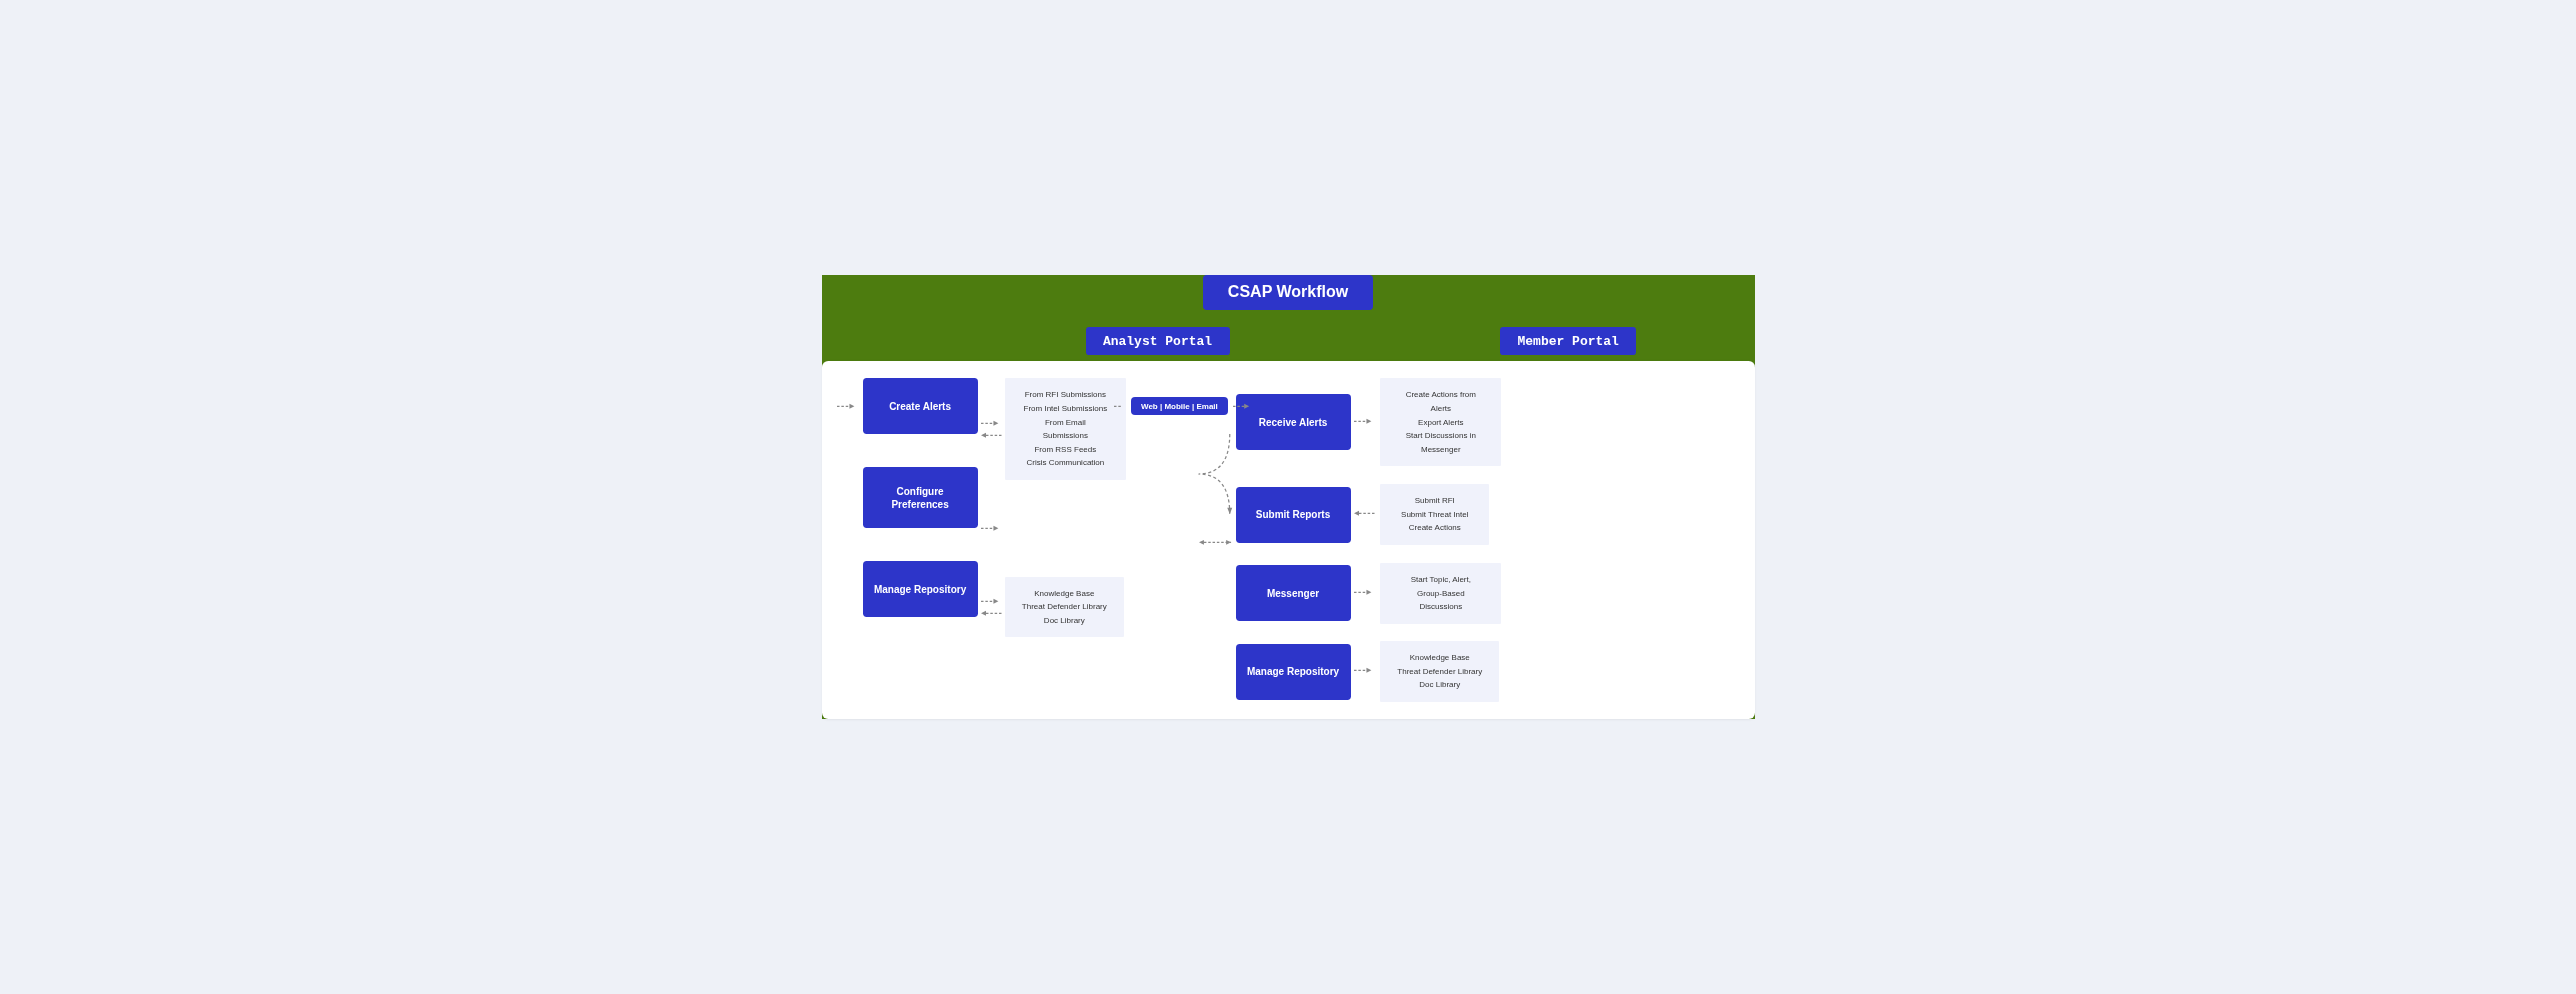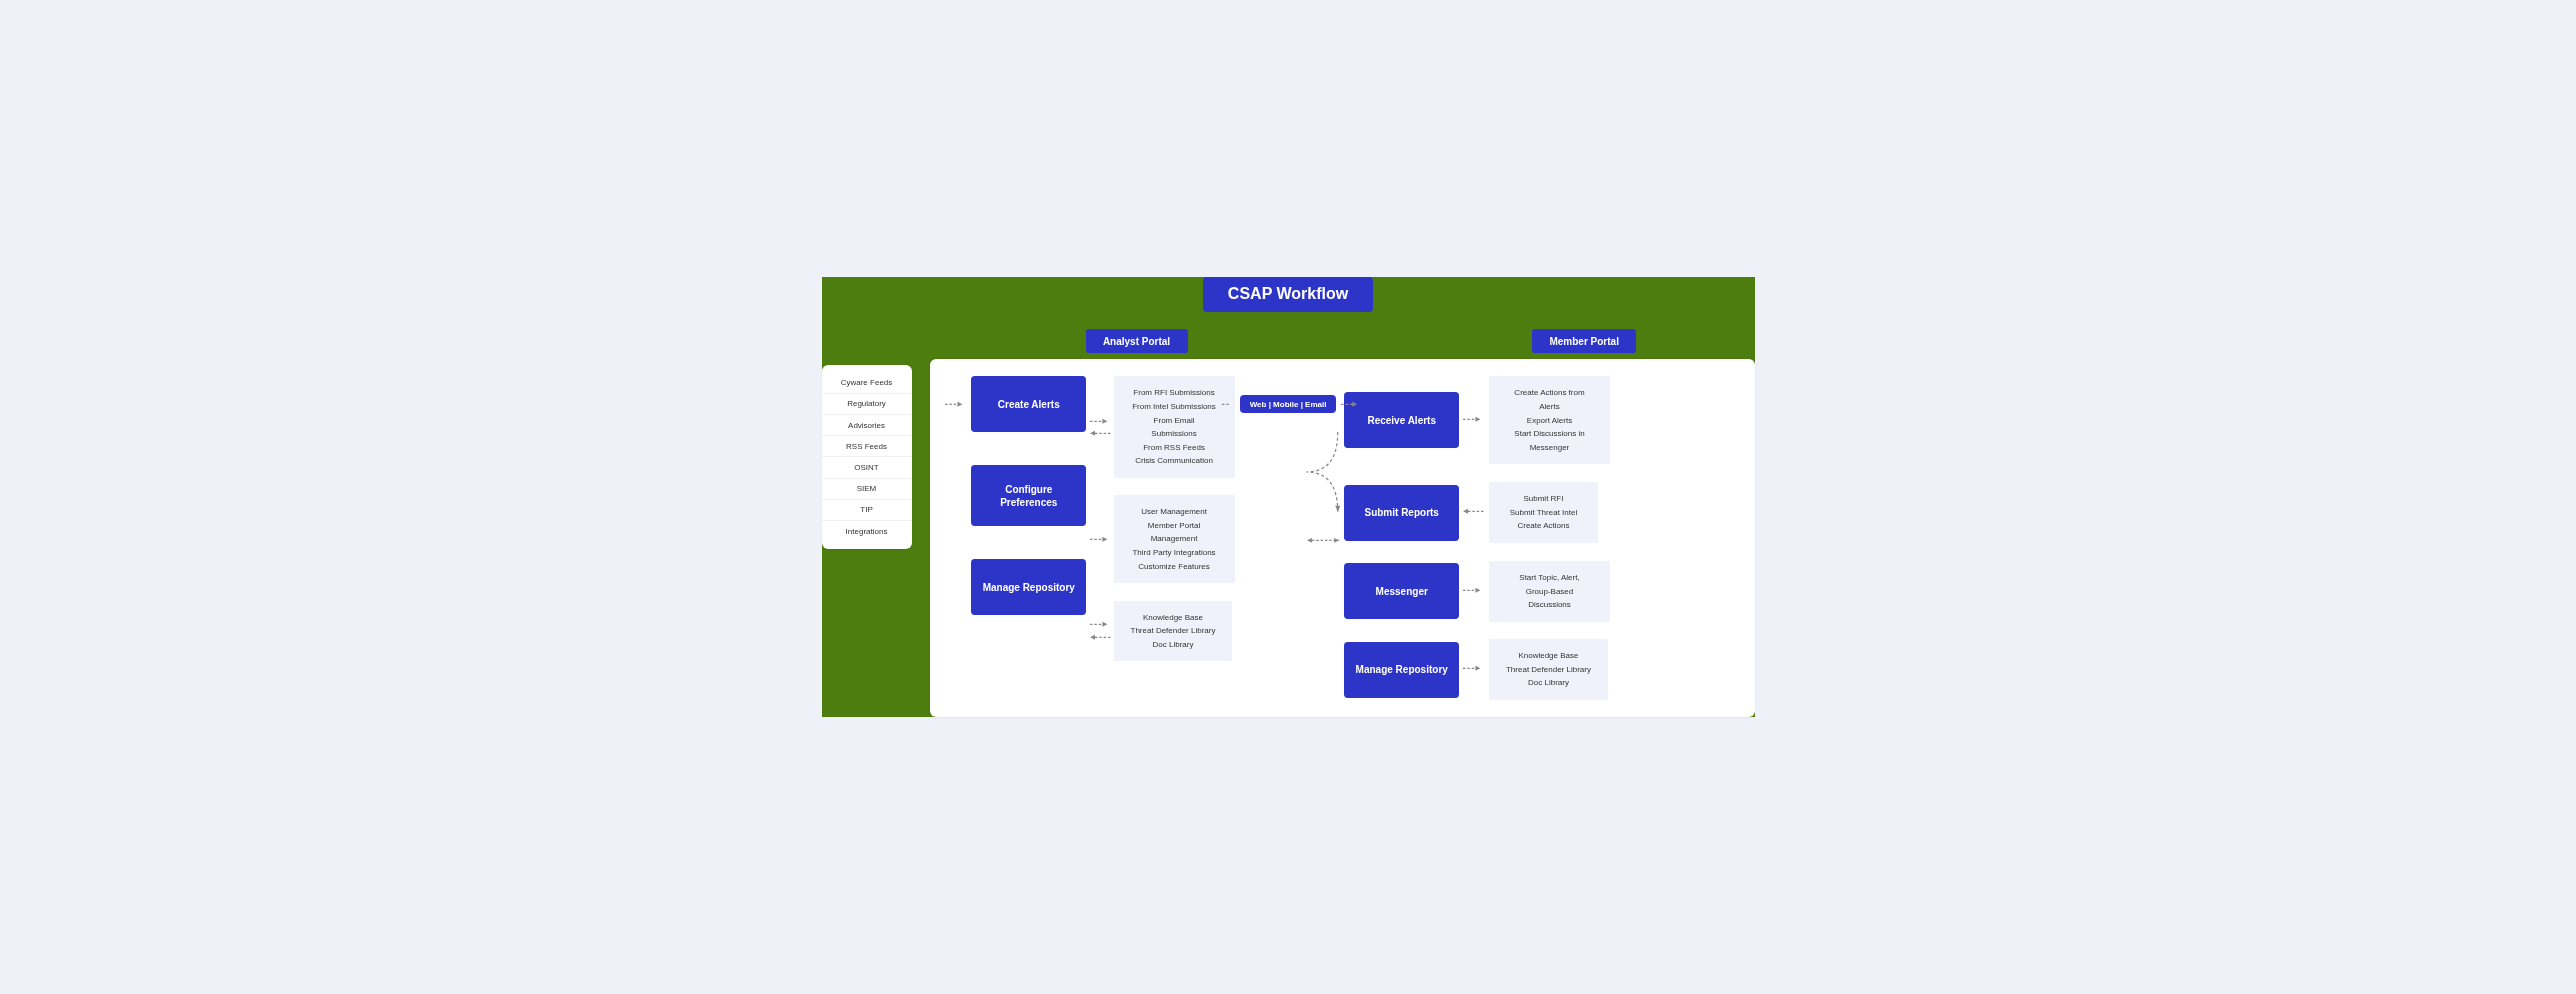--- a/index.html
+++ b/index.html
@@ -38,25 +38,26 @@
     .portal-headers {
       display: flex;
       justify-content: space-between;
       margin-bottom: 6.2px;
       padding: 0 112px 0 168px;
     }
 
     .portal-badge {
       background: #2d35c9;
       color: #fff;
-      font-size: 10px;
+      font-size: 13px;
       font-weight: 600;
       padding: 6.2px 17.4px;
       border-radius: 3.1px;
       text-align: center;
+      font-family: Liberation Mono, monospace;
     }
 
     .content-area {
       display: flex;
       gap: 0;
       align-items: flex-start;
     }
 
     
     .sidebar {
@@ -154,30 +155,20 @@
     <div style="margin-left: 96px;">
       <div class="portal-badge">Analyst Portal</div>
     </div>
     <div style="margin-right: 6.2px;">
       <div class="portal-badge">Member Portal</div>
     </div>
   </div>
 
   <div class="content-area">
 
-    <div class="sidebar">
-      <div class="sidebar-item">Cyware Feeds</div>
-      <div class="sidebar-item">Regulatory</div>
-      <div class="sidebar-item">Advisories</div>
-      <div class="sidebar-item">RSS Feeds</div>
-      <div class="sidebar-item">OSINT</div>
-      <div class="sidebar-item">SIEM</div>
-      <div class="sidebar-item">TIP</div>
-      <div class="sidebar-item">Integrations</div>
-    </div>
 
     <div class="workflow">
 
       <div style="display:flex; align-items:flex-start; gap:0;">
 
         <div style="display:flex; align-items:center; margin-right:3.7px; margin-top: 23.6px;">
           <svg width="22.4" height="8.7" viewBox="0 0 36 14">
             <line x1="0" y1="7" x2="20" y2="7" stroke="#888" stroke-width="2" stroke-dasharray="4,3"></line>
             <polygon points="20,3 28,7 20,11" fill="#888"></polygon>
           </svg>
@@ -215,26 +206,20 @@
               </div>
             </div>
 
             <div style="display:flex; align-items:center; min-height:62px;">
               <div style="display:flex; flex-direction:column; gap:3.7px; align-items:center; margin-right:1.2px;">
                 <svg width="22.4" height="8.7" viewBox="0 0 36 14">
                   <line x1="0" y1="7" x2="20" y2="7" stroke="#888" stroke-width="2" stroke-dasharray="4,3"></line>
                   <polygon points="20,3 28,7 20,11" fill="#888"></polygon>
                 </svg>
               </div>
-              <div class="info-box">
-                <div>User Management</div>
-                <div>Member Portal Management</div>
-                <div>Third Party Integrations</div>
-                <div>Customize Features</div>
-              </div>
             </div>
 
             <div style="display:flex; align-items:center; min-height:56px;">
               <div style="display:flex; flex-direction:column; gap:3.7px; align-items:center; margin-right:1.2px;">
                 <svg width="22.4" height="8.7" viewBox="0 0 36 14">
                   <line x1="0" y1="7" x2="20" y2="7" stroke="#888" stroke-width="2" stroke-dasharray="4,3"></line>
                   <polygon points="20,3 28,7 20,11" fill="#888"></polygon>
                 </svg>
                 <svg width="22.4" height="8.7" viewBox="0 0 36 14">
                   <polygon points="8,3 0,7 8,11" fill="#888"></polygon>

